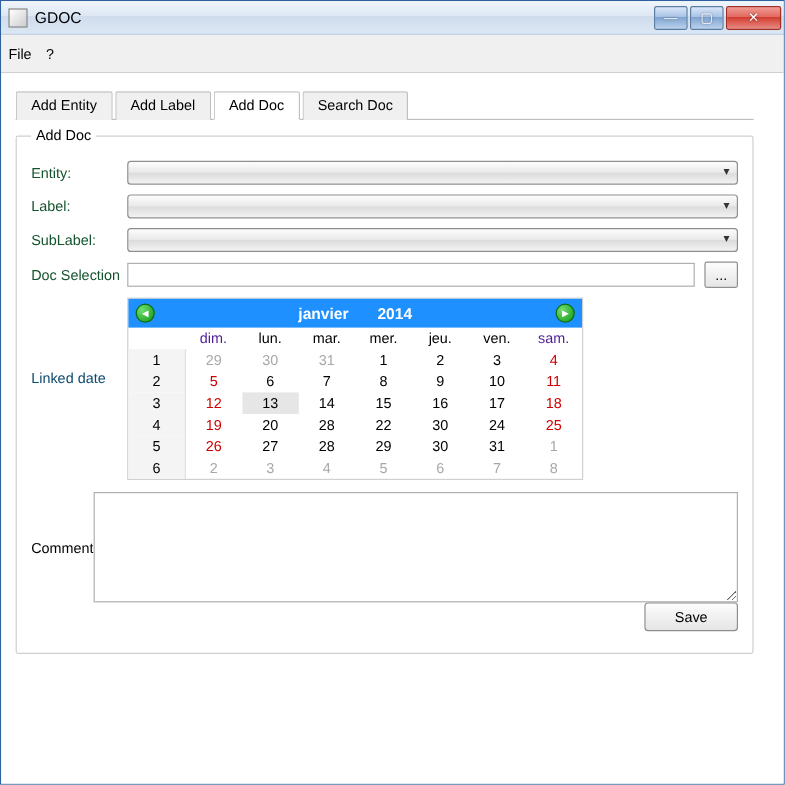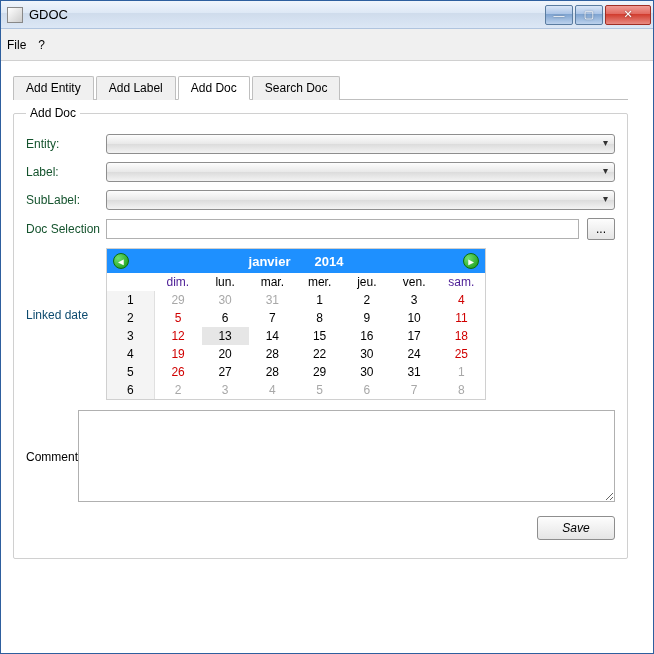--- a/index.html
+++ b/index.html
@@ -224,22 +224,21 @@
   .comment-row label.fld { padding-top: 40px; }
   .comment-box {
     flex: 1;
     height: 92px;
     border: 1px solid #b0b0b0;
     background: #fff;
   }
   .save-row {
     display: flex;
     justify-content: flex-end;
-    margin-top: 14px;
-    font-style: italic;
+    margin-top: 0;
   }
   .save-btn {
     width: 78px; height: 24px;
     border: 1px solid #8e8e8e;
     border-radius: 3px;
     background: linear-gradient(to bottom, #fdfdfd, #e5e5e5);
     font-size: 12px;
     display: flex; align-items: center; justify-content: center;
   }
 </style>

